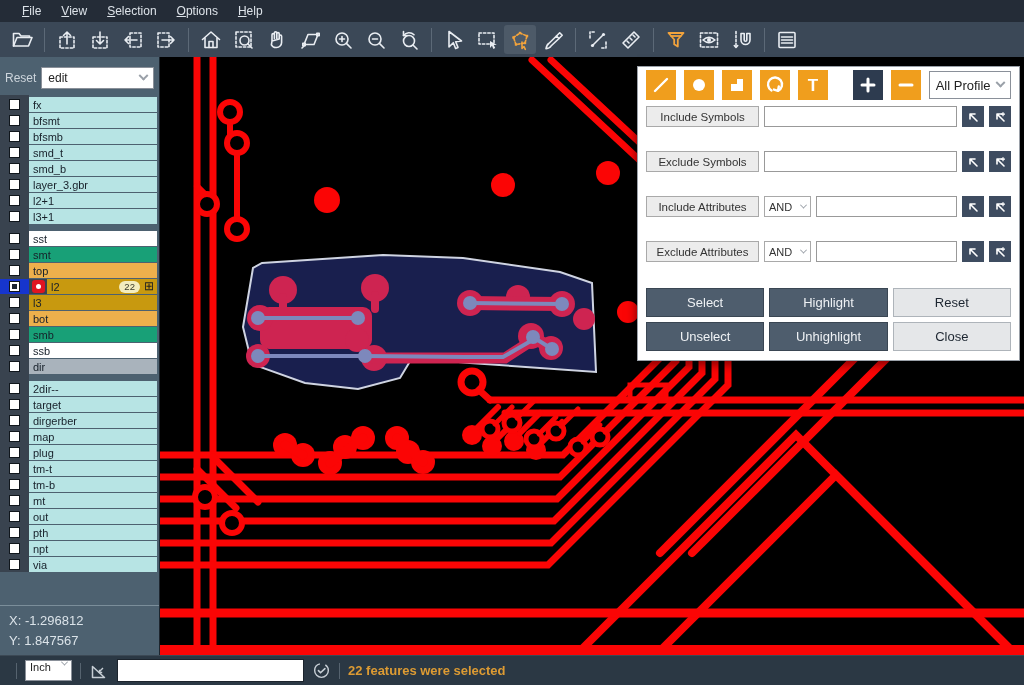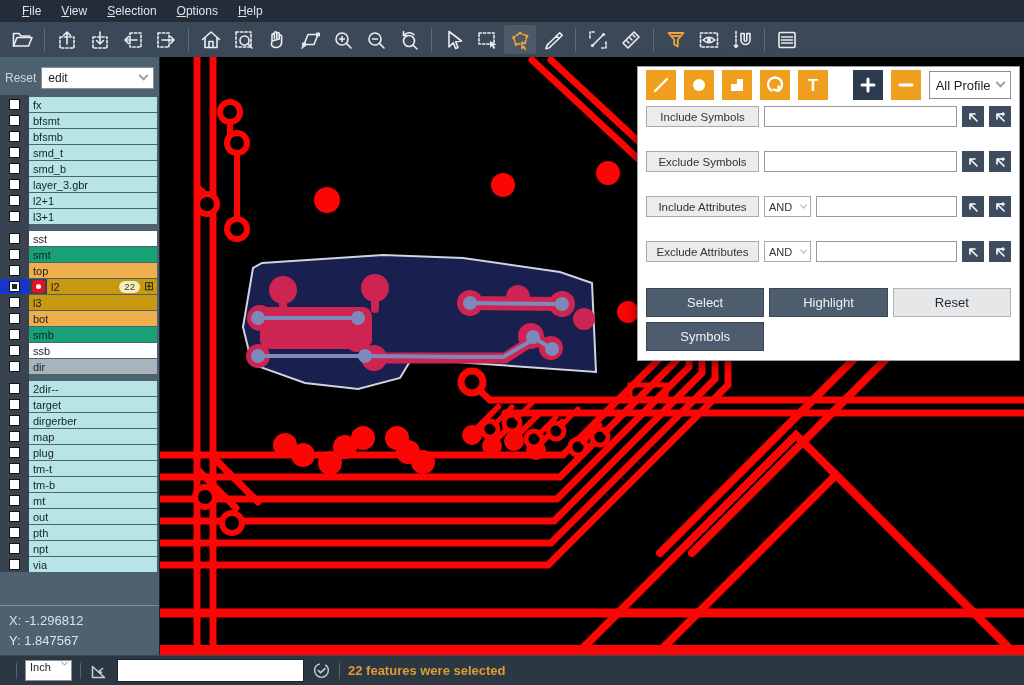--- a/index.html
+++ b/index.html
@@ -740,21 +740,23 @@
               <path d="M11 11 L4 4 M4 9 V4 h5" fill="none" stroke="#fff" stroke-width="1.6" stroke-linecap="round" stroke-linejoin="round"></path>
               <path d="M10 2.2 v4 M8 4.2 h4" stroke="#fff" stroke-width="1.3"></path>
             </svg>
           </div>
         </div>
       </div>
     <div class="dlg-actions">
       <div class="abtn dark">Select</div>
       <div class="abtn dark">Highlight</div>
       <div class="abtn light">Reset</div>
-      <div class="abtn dark">Symbols</div>
+      <div class="abtn dark">Unselect</div>
+      <div class="abtn dark">Unhighlight</div>
+      <div class="abtn light">Close</div>
     </div>
   </div>
 
   <div class="statusbar">
     <div class="ssep"></div>
     <div class="unit-select">
       <span>Inch</span>
       <span class="chev"></span>
     </div>
     <div class="ssep"></div>

